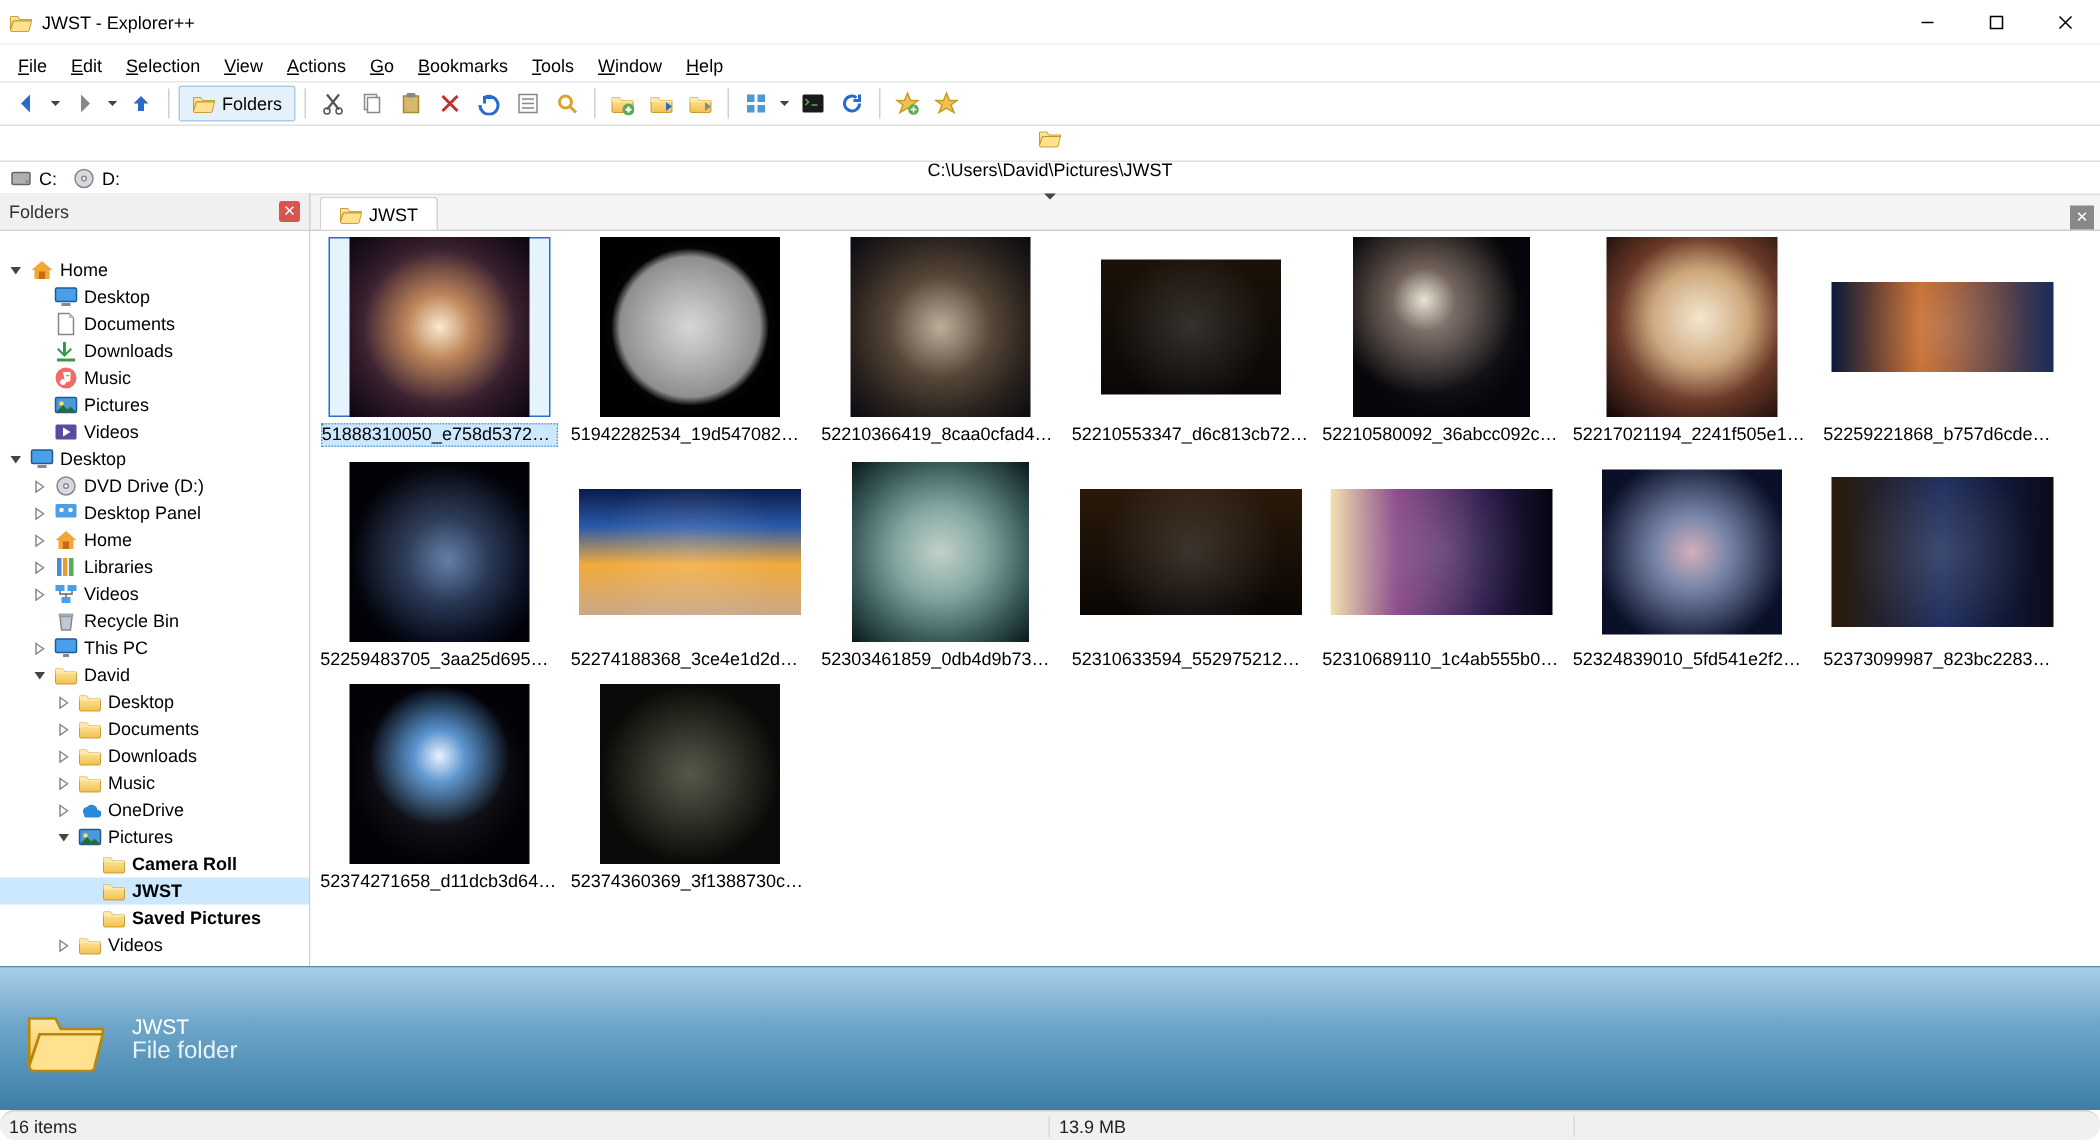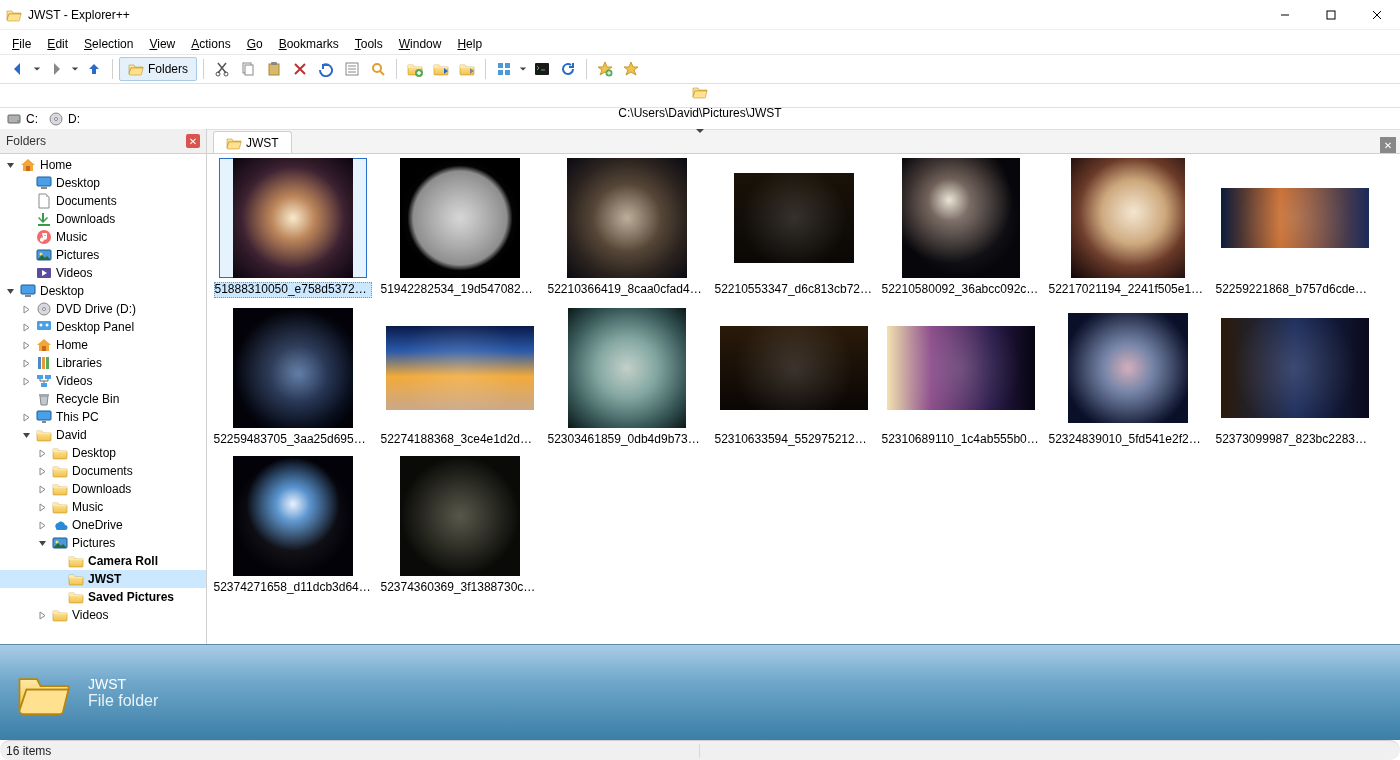--- a/index.html
+++ b/index.html
@@ -39,21 +39,21 @@
 .folders-hdr .spacer { flex: 1; }
 .folders-hdr .x { width: 14px; height: 14px; background: #d9534f; color: #fff; display: flex; align-items: center; justify-content: center; font-size: 10px; border-radius: 2px; }
 .tab { height: 22px; display: flex; align-items: center; gap: 4px; padding: 0 12px; background: #fff; border: 1px solid #d0d0d0; border-bottom: none; border-radius: 3px 3px 0 0; margin-left: 6px; font-size: 12px; }
 .tabstrip .tab-spacer { flex: 1; }
 .tabstrip .tab-close { width: 16px; height: 16px; display: flex; align-items: center; justify-content: center; margin-right: 4px; background: #888; color: #fff; font-size: 10px; }
 
 
 .main { display: flex; height: 490px; }
 
 
-.tree { width: 207px; border-right: 1px solid #d0d0d0; overflow-y: auto; background: #fff; padding-top: 2px; }
+.tree { width: 207px; border-right: 1px solid #d0d0d0; overflow-y: auto; background: #fff; padding-top: 17px; }
 .tree .node { display: flex; align-items: center; height: 18px; padding-left: 4px; gap: 4px; font-size: 12px; white-space: nowrap; }
 .tree .node.selected { background: #cce8ff; }
 .tree .tw { width: 12px; display: flex; align-items: center; justify-content: center; }
 .tree .tw svg { width: 9px; height: 9px; }
 .tree .ind0 { padding-left: 4px; }
 .tree .ind1 { padding-left: 20px; }
 .tree .ind2 { padding-left: 36px; }
 .tree .ind3 { padding-left: 52px; font-weight: bold; }
 .ico { width: 16px; height: 16px; flex-shrink: 0; }
 
@@ -801,13 +801,14 @@
       <use href="#i-folder-open"></use>
     </svg>
   <div class="meta">
     <div class="name">JWST</div>
     <div class="type">File folder</div>
   </div>
 </div>
 
 <div class="statusbar">
   <div class="cell c1">16 items</div>
+  <div class="cell c2">13.9 MB</div>
 </div>
 
 </body></html>

